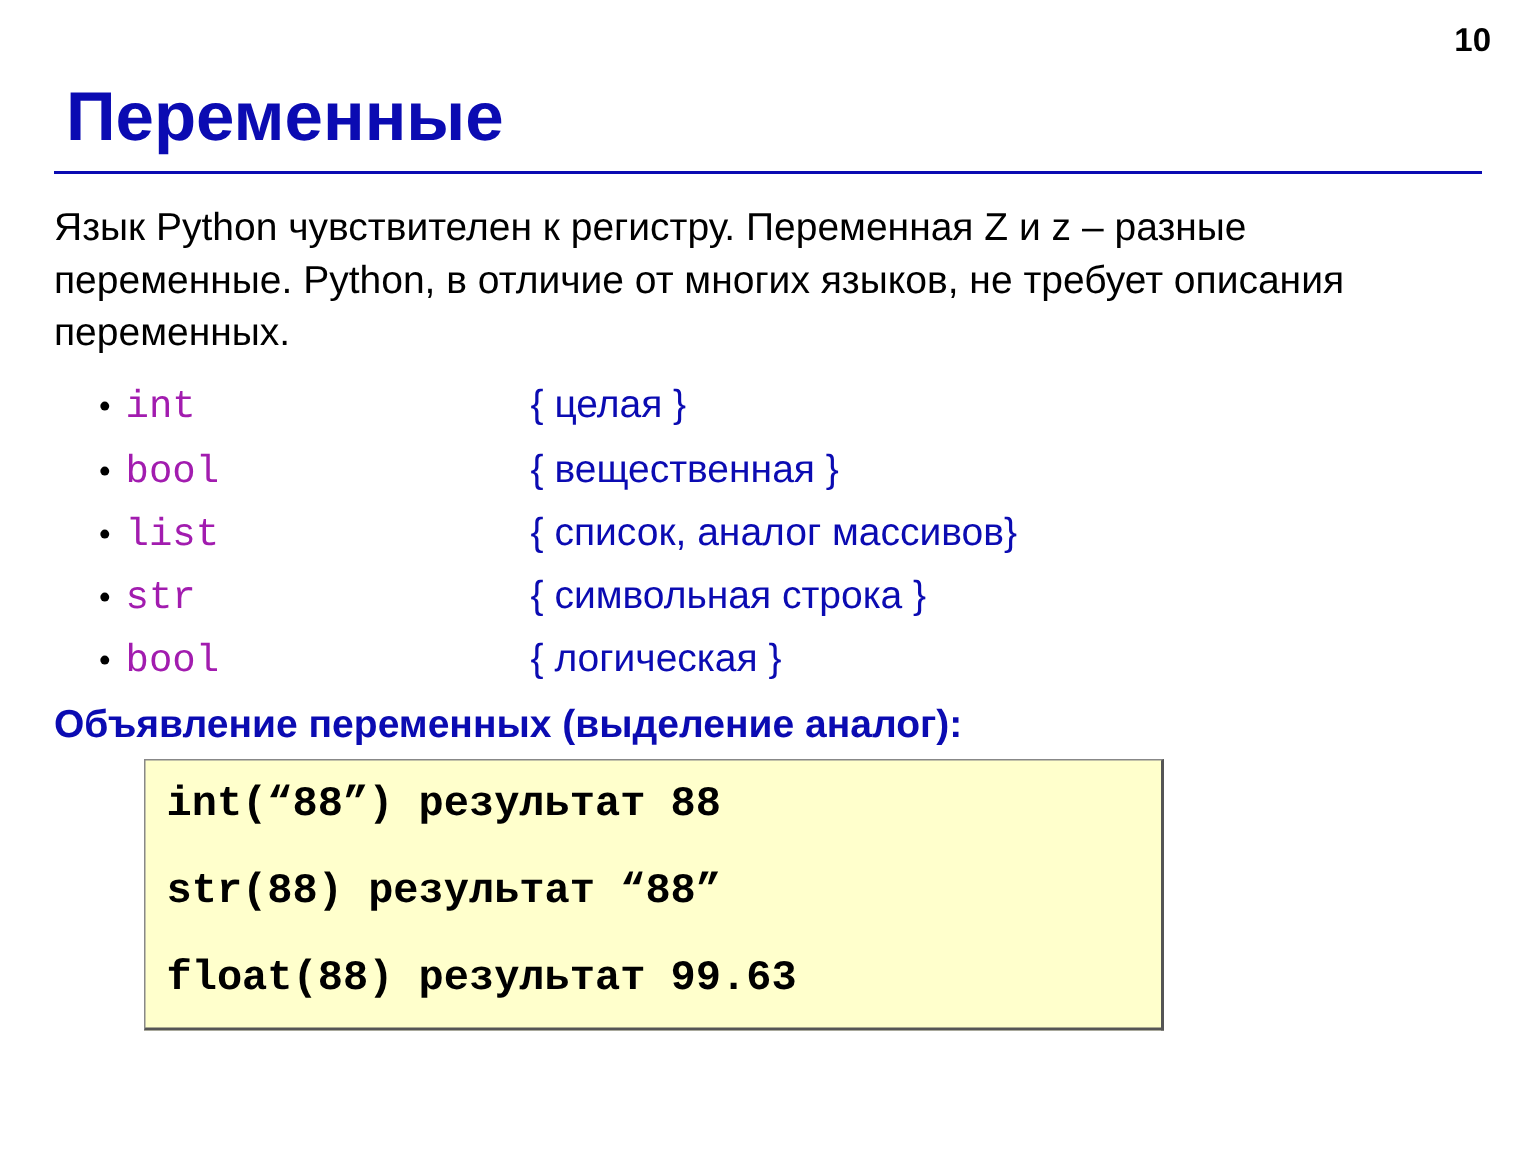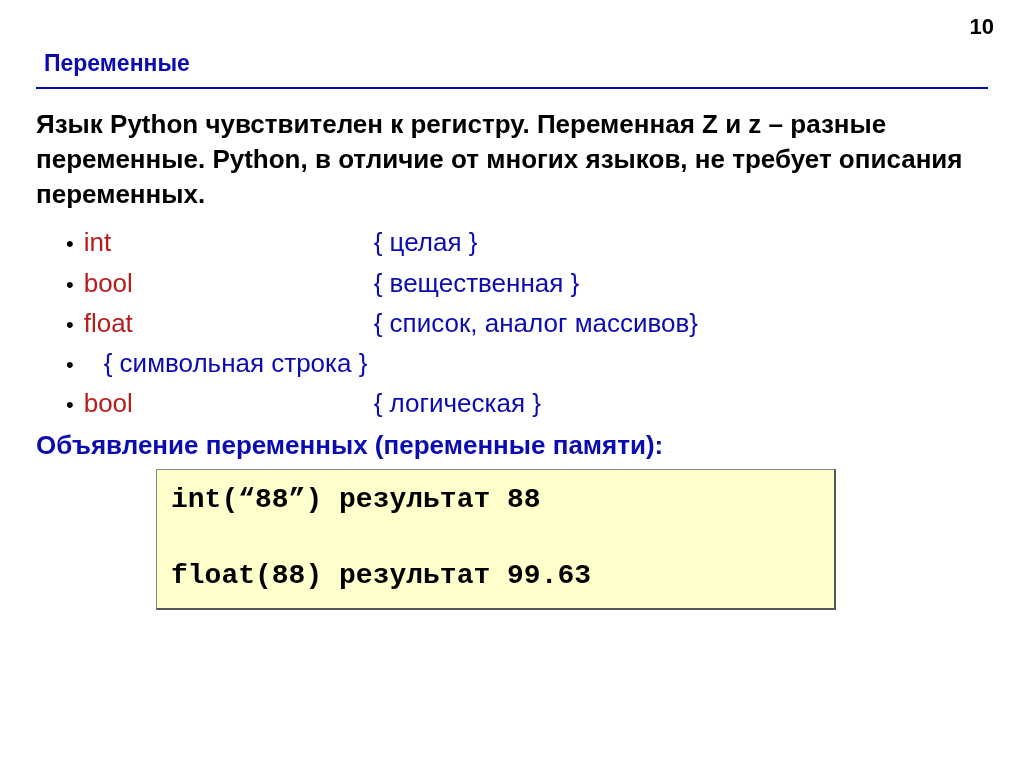--- a/index.html
+++ b/index.html
@@ -22,33 +22,33 @@
   .page-num {
     position: absolute;
     top: 14px;
     right: 30px;
     font-size: 22px;
     font-weight: bold;
     color: #000;
     text-align: right;
   }
   .title {
-    font-size: 23px;
+    font-size: 46px;
     font-weight: bold;
     color: #0b0bb2;
     margin: 30px 0 10px 8px;
   }
   .hr {
     border: none;
     border-top: 2px solid #0b0bb2;
     margin: 0 0 18px 0;
   }
   .intro {
     font-size: 26px;
-    font-weight: bold;
+    font-weight: normal;
     line-height: 1.35;
     color: #000;
     margin: 0 8px 10px 0;
   }
   .subhead {
     font-size: 26px;
     font-weight: bold;
     color: #0b0bb2;
     margin: 4px 0 6px 0;
   }
@@ -60,29 +60,29 @@
     align-items: baseline;
     font-size: 26px;
     line-height: 1.55;
   }
   .bullet {
     color: #000;
     margin-right: 10px;
     font-size: 22px;
   }
   .tname {
-    color: #b91c1c;
+    color: #a21caf;
     width: 270px;
+    font-family: Liberation Mono, monospace;
   }
   .tdesc {
     color: #0b0bb2;
-    margin-left: 20px;
   }
   .codebox {
-    margin: 8px 0 0 120px;
+    margin: 8px 0 0 60px;
     width: 680px;
     background: #ffffcc;
     border-top: 1px solid #888;
     border-left: 1px solid #888;
     border-right: 2px solid #555;
     border-bottom: 2px solid #555;
     padding: 10px 14px 12px 14px;
     box-sizing: border-box;
     font-family: "Courier New", Courier, monospace;
     font-size: 28px;
@@ -116,36 +116,38 @@
       <span class="tname">int</span>
       <span class="tdesc">{ целая }</span>
     </div>
     <div class="type-row">
       <span class="bullet">•</span>
       <span class="tname">bool</span>
       <span class="tdesc">{ вещественная }</span>
     </div>
     <div class="type-row">
       <span class="bullet">•</span>
-      <span class="tname">float</span>
+      <span class="tname">list</span>
       <span class="tdesc">{ список, аналог массивов}</span>
     </div>
     <div class="type-row">
       <span class="bullet">•</span>
+      <span class="tname">str</span>
       <span class="tdesc">{ символьная строка }</span>
     </div>
     <div class="type-row">
       <span class="bullet">•</span>
       <span class="tname">bool</span>
       <span class="tdesc">{ логическая }</span>
     </div>
   </div>
 
-  <div class="subhead">Объявление переменных (переменные памяти):</div>
+  <div class="subhead">Объявление переменных (выделение аналог):</div>
 
   <div class="codebox">
     <div class="cl">int(“88”) результат 88</div>
     <div class="gap"></div>
+    <div class="cl">str(88) результат “88”</div>
     <div class="gap"></div>
     <div class="cl">float(88) результат 99.63</div>
   </div>
 
 </div>
 
 </body></html>

